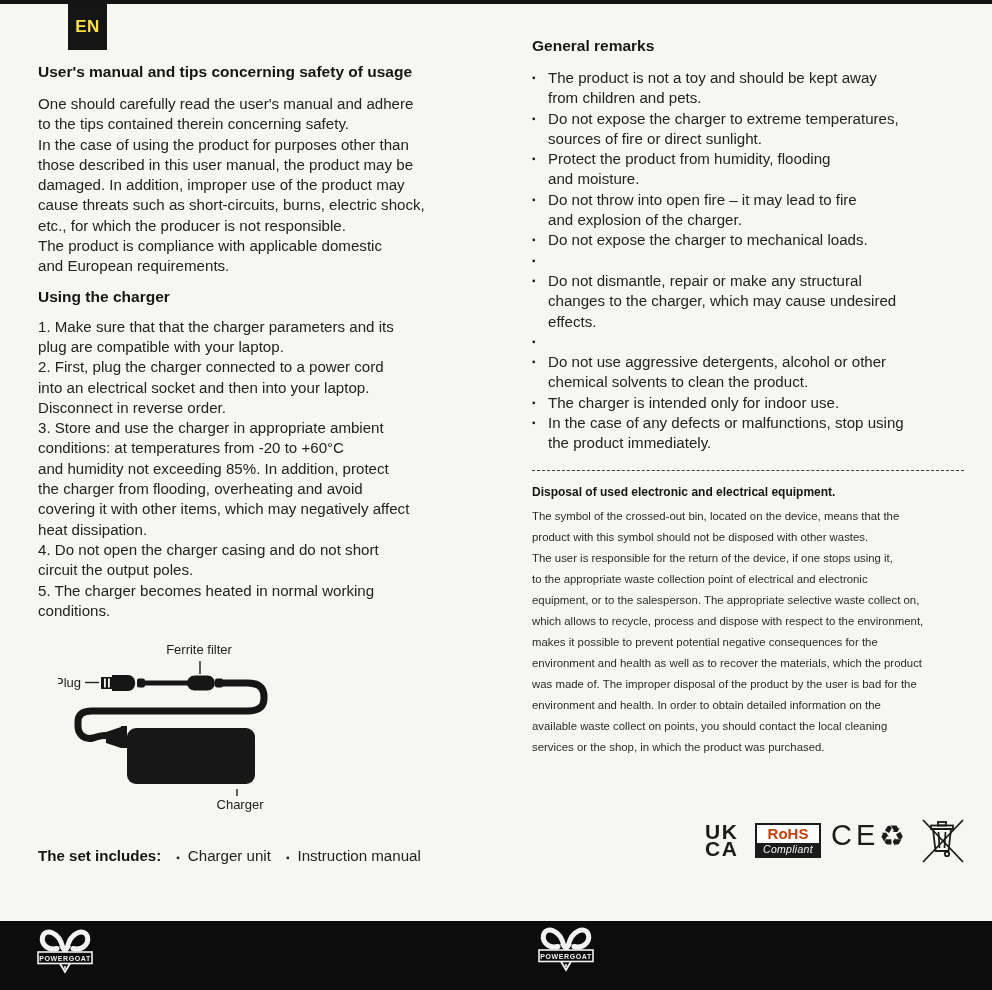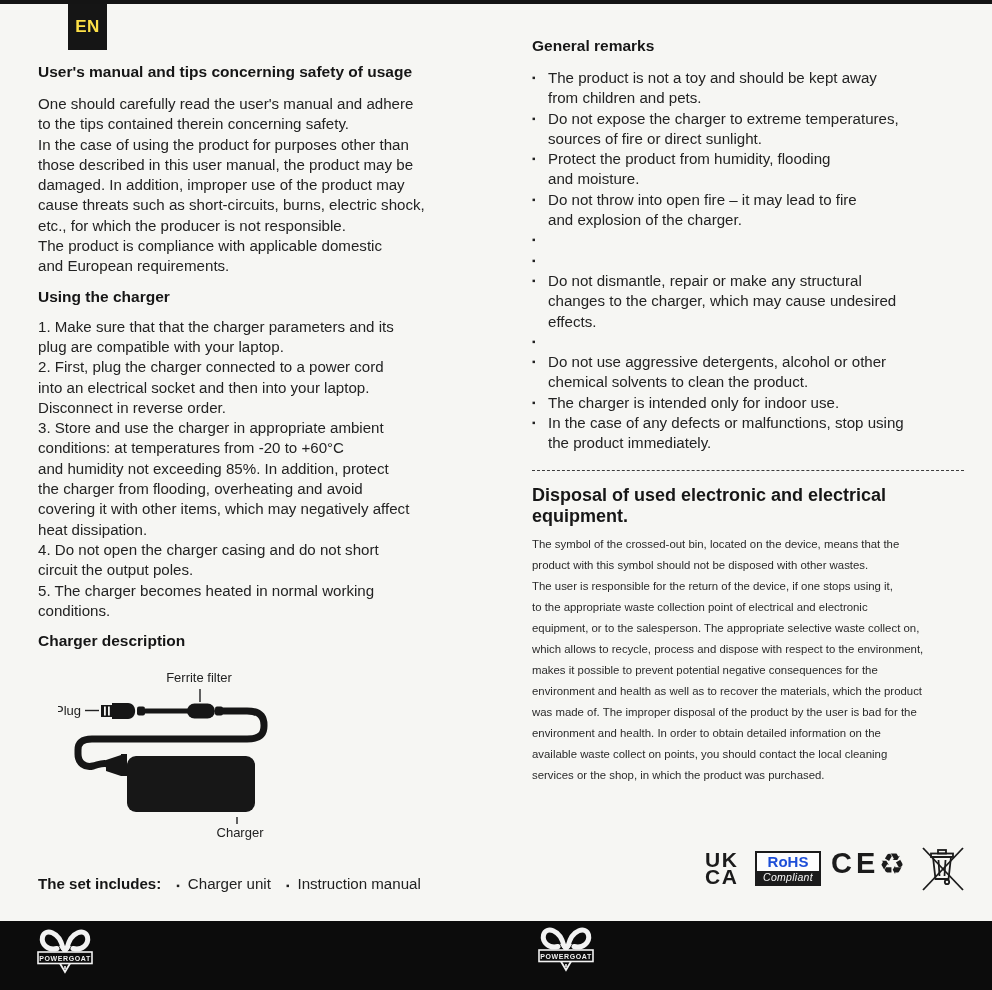--- a/index.html
+++ b/index.html
@@ -18,38 +18,38 @@
   .col-right{position:absolute;left:532px;top:36px;width:432px;}
   .h{font-size:15.5px;font-weight:bold;color:#161616;margin:0 0 12px 0;line-height:20px;}
   .h2{margin:10px 0 10px 0;}
   .h3{margin:6px 0 8px 0;}
   .body-text{font-size:15.1px;line-height:20.3px;white-space:pre;margin:0 0 10px 0;color:#232323;}
   .bullets{margin:0;}
   .b-item{display:flex;align-items:flex-start;}
   .b-item .bullet{flex:none;width:16px;font-size:10px;line-height:20.3px;color:#232323;}
   .b-item .li-text{font-size:15.1px;line-height:20.3px;white-space:pre;color:#232323;}
   .divider{margin-top:16px;height:0;border-top:1.7px dashed #3d3d3d;}
-  .disposal-title{font-size:18px;font-weight:bold;color:#161616;margin:14px 0 7px 0;}
+  .disposal-title{font-size:12px;font-weight:bold;color:#161616;margin:14px 0 7px 0;}
   .disposal-body{font-size:11.4px;line-height:21px;white-space:pre;color:#2a2a2a;}
   .diagram{position:relative;height:200px;}
   .diagram svg{position:absolute;left:20px;top:0;}
   .dg-text{font-size:13px;fill:#222;font-family:"Liberation Sans",sans-serif;}
   .set-line{margin-top:10px;font-size:15.1px;white-space:nowrap;}
   .set-label{font-weight:bold;color:#161616;}
   .set-item{display:inline-flex;align-items:baseline;margin-left:15px;}
   .set-item .bullet{font-size:10px;margin-right:8px;}
   .set-item .li-text{font-size:15.1px;margin-top:6px;}
-  .marks{position:absolute;left:700px;top:845px;width:270px;height:50px;}
+  .marks{position:absolute;left:700px;top:817px;width:270px;height:50px;}
   .ukca{position:absolute;left:5px;top:6px;font-size:21px;font-weight:800;line-height:17px;
         letter-spacing:1.5px;color:#1b1b1b;}
   .rohs{position:absolute;left:55px;top:6px;width:62px;border:2.5px solid #1b1b1b;background:#fdfdfd;}
-  .rohs-top{font-size:15px;font-weight:bold;text-align:center;line-height:18px;color:#1d4ed8;}
+  .rohs-top{font-size:15px;font-weight:bold;text-align:center;line-height:18px;color:#c2410c;}
   .rohs-bottom{background:#1b1b1b;color:#f7f7f7;font-size:10.5px;text-align:center;line-height:13px;
         font-style:italic;letter-spacing:.3px;}
-  .ce{position:absolute;left:131px;top:2px;font-size:29px;font-weight:700;letter-spacing:4px;color:#1b1b1b;}
+  .ce{position:absolute;left:131px;top:2px;font-size:29px;font-weight:400;letter-spacing:4px;color:#1b1b1b;}
   .recycle{position:absolute;left:179px;top:1px;font-size:29px;color:#1b1b1b;line-height:36px;}
   .weee{position:absolute;left:220px;top:0;}
   .footer{position:absolute;left:0;bottom:0;width:100%;height:69px;background:#0c0c0c;}
   .goat-logo{position:absolute;}
   .goat-1{left:36px;top:925px;}
   .goat-2{left:537px;top:923px;}
   .goat-text{font-size:7px;font-weight:bold;letter-spacing:.6px;fill:#f2f2f2;
         font-family:"Liberation Sans",sans-serif;}
 </style>
 </head>
@@ -81,21 +81,20 @@
 conditions: at temperatures from -20 to +60°C
 and humidity not exceeding 85%. In addition, protect
 the charger from flooding, overheating and avoid
 covering it with other items, which may negatively affect
 heat dissipation.
 4. Do not open the charger casing and do not short
 circuit the output poles.
 5. The charger becomes heated in normal working
 conditions.</div>
 
-    <div class="h h3">Charger description</div>
 
     <div class="diagram">
       <svg width="310" height="200" viewBox="0 0 310 200">
 
         <text class="dg-text" x="141" y="23" text-anchor="middle">Ferrite filter</text>
         <line x1="142" y1="30" x2="142" y2="43" stroke="#222" stroke-width="1.4"></line>
         <text class="dg-text" x="23" y="56" text-anchor="end">Plug</text>
         <line x1="27" y1="51.5" x2="41" y2="51.5" stroke="#222" stroke-width="1.4"></line>
 
         <g>
@@ -150,20 +149,21 @@
           <span class="li-text">Protect the product from humidity, flooding
 and moisture.</span>
         </span>
         <span class="b-item">
           <span class="bullet">▪</span>
           <span class="li-text">Do not throw into open fire – it may lead to fire
 and explosion of the charger.</span>
         </span>
         <span class="b-item">
           <span class="bullet">▪</span>
+          <span class="li-text">Do not expose the charger to mechanical loads.</span>
         </span>
         <span class="b-item">
           <span class="bullet">▪</span>
         </span>
         <span class="b-item">
           <span class="bullet">▪</span>
           <span class="li-text">Do not dismantle, repair or make any structural
 changes to the charger, which may cause undesired
 effects.</span>
         </span>

